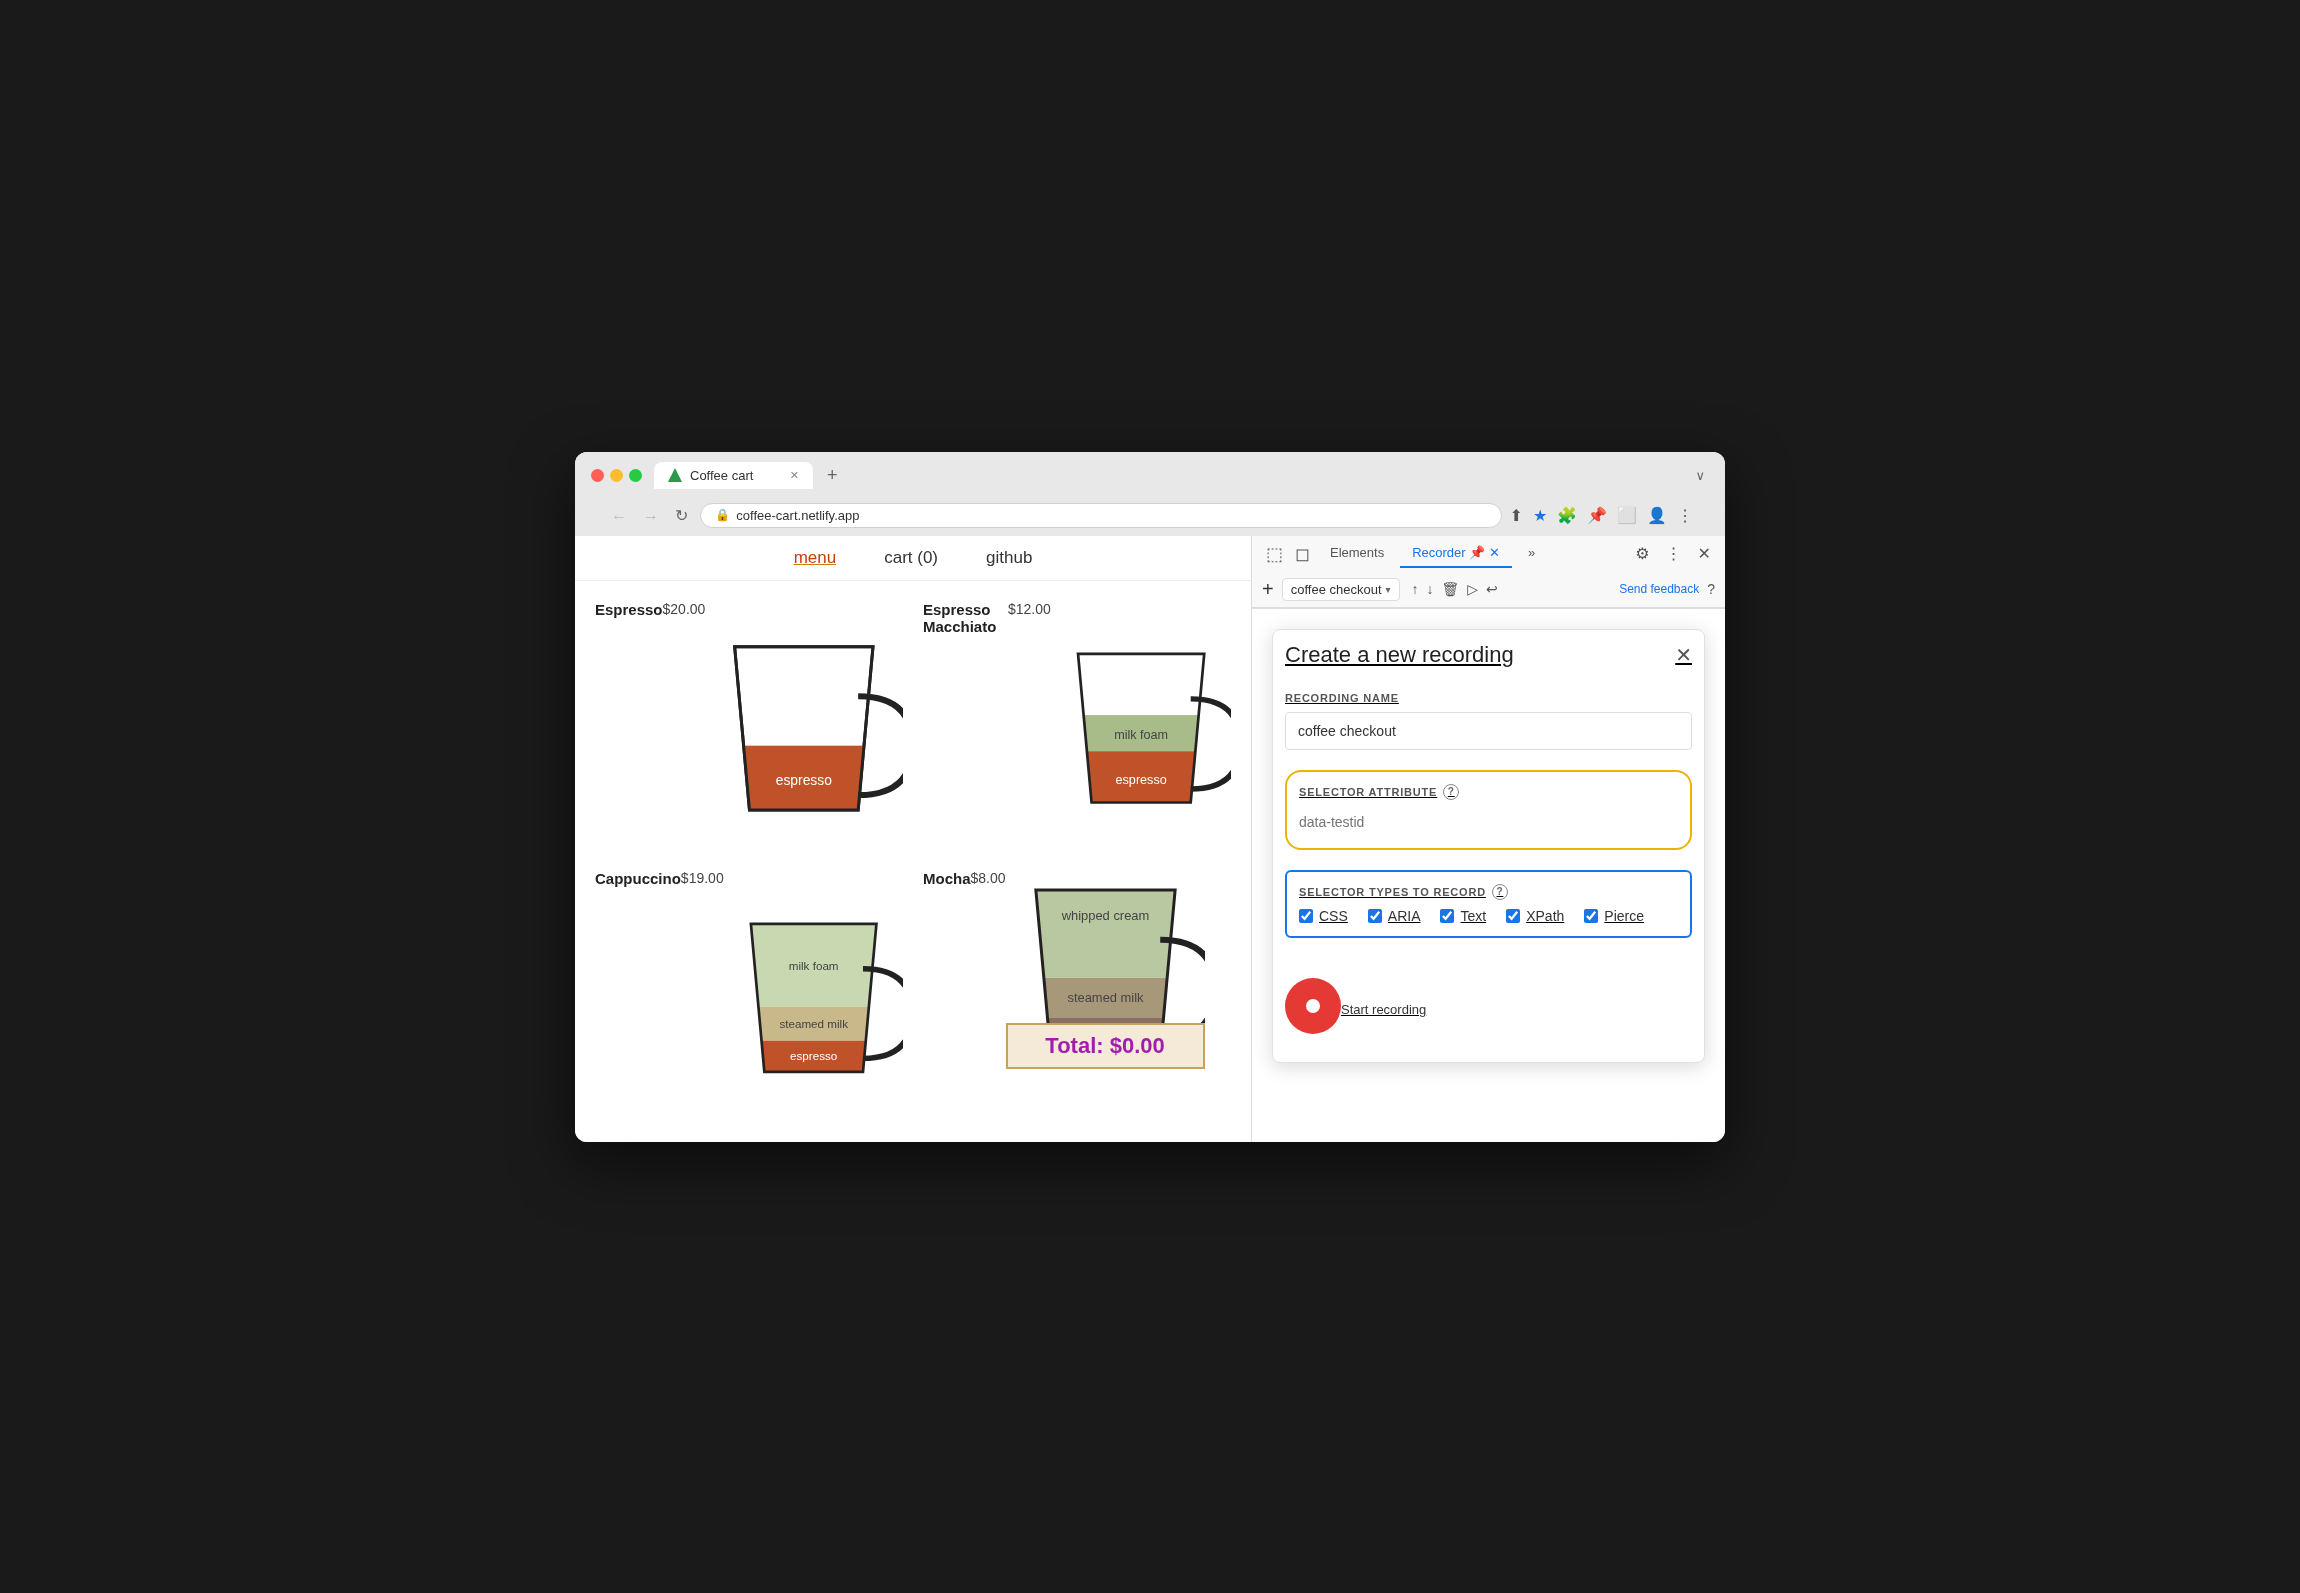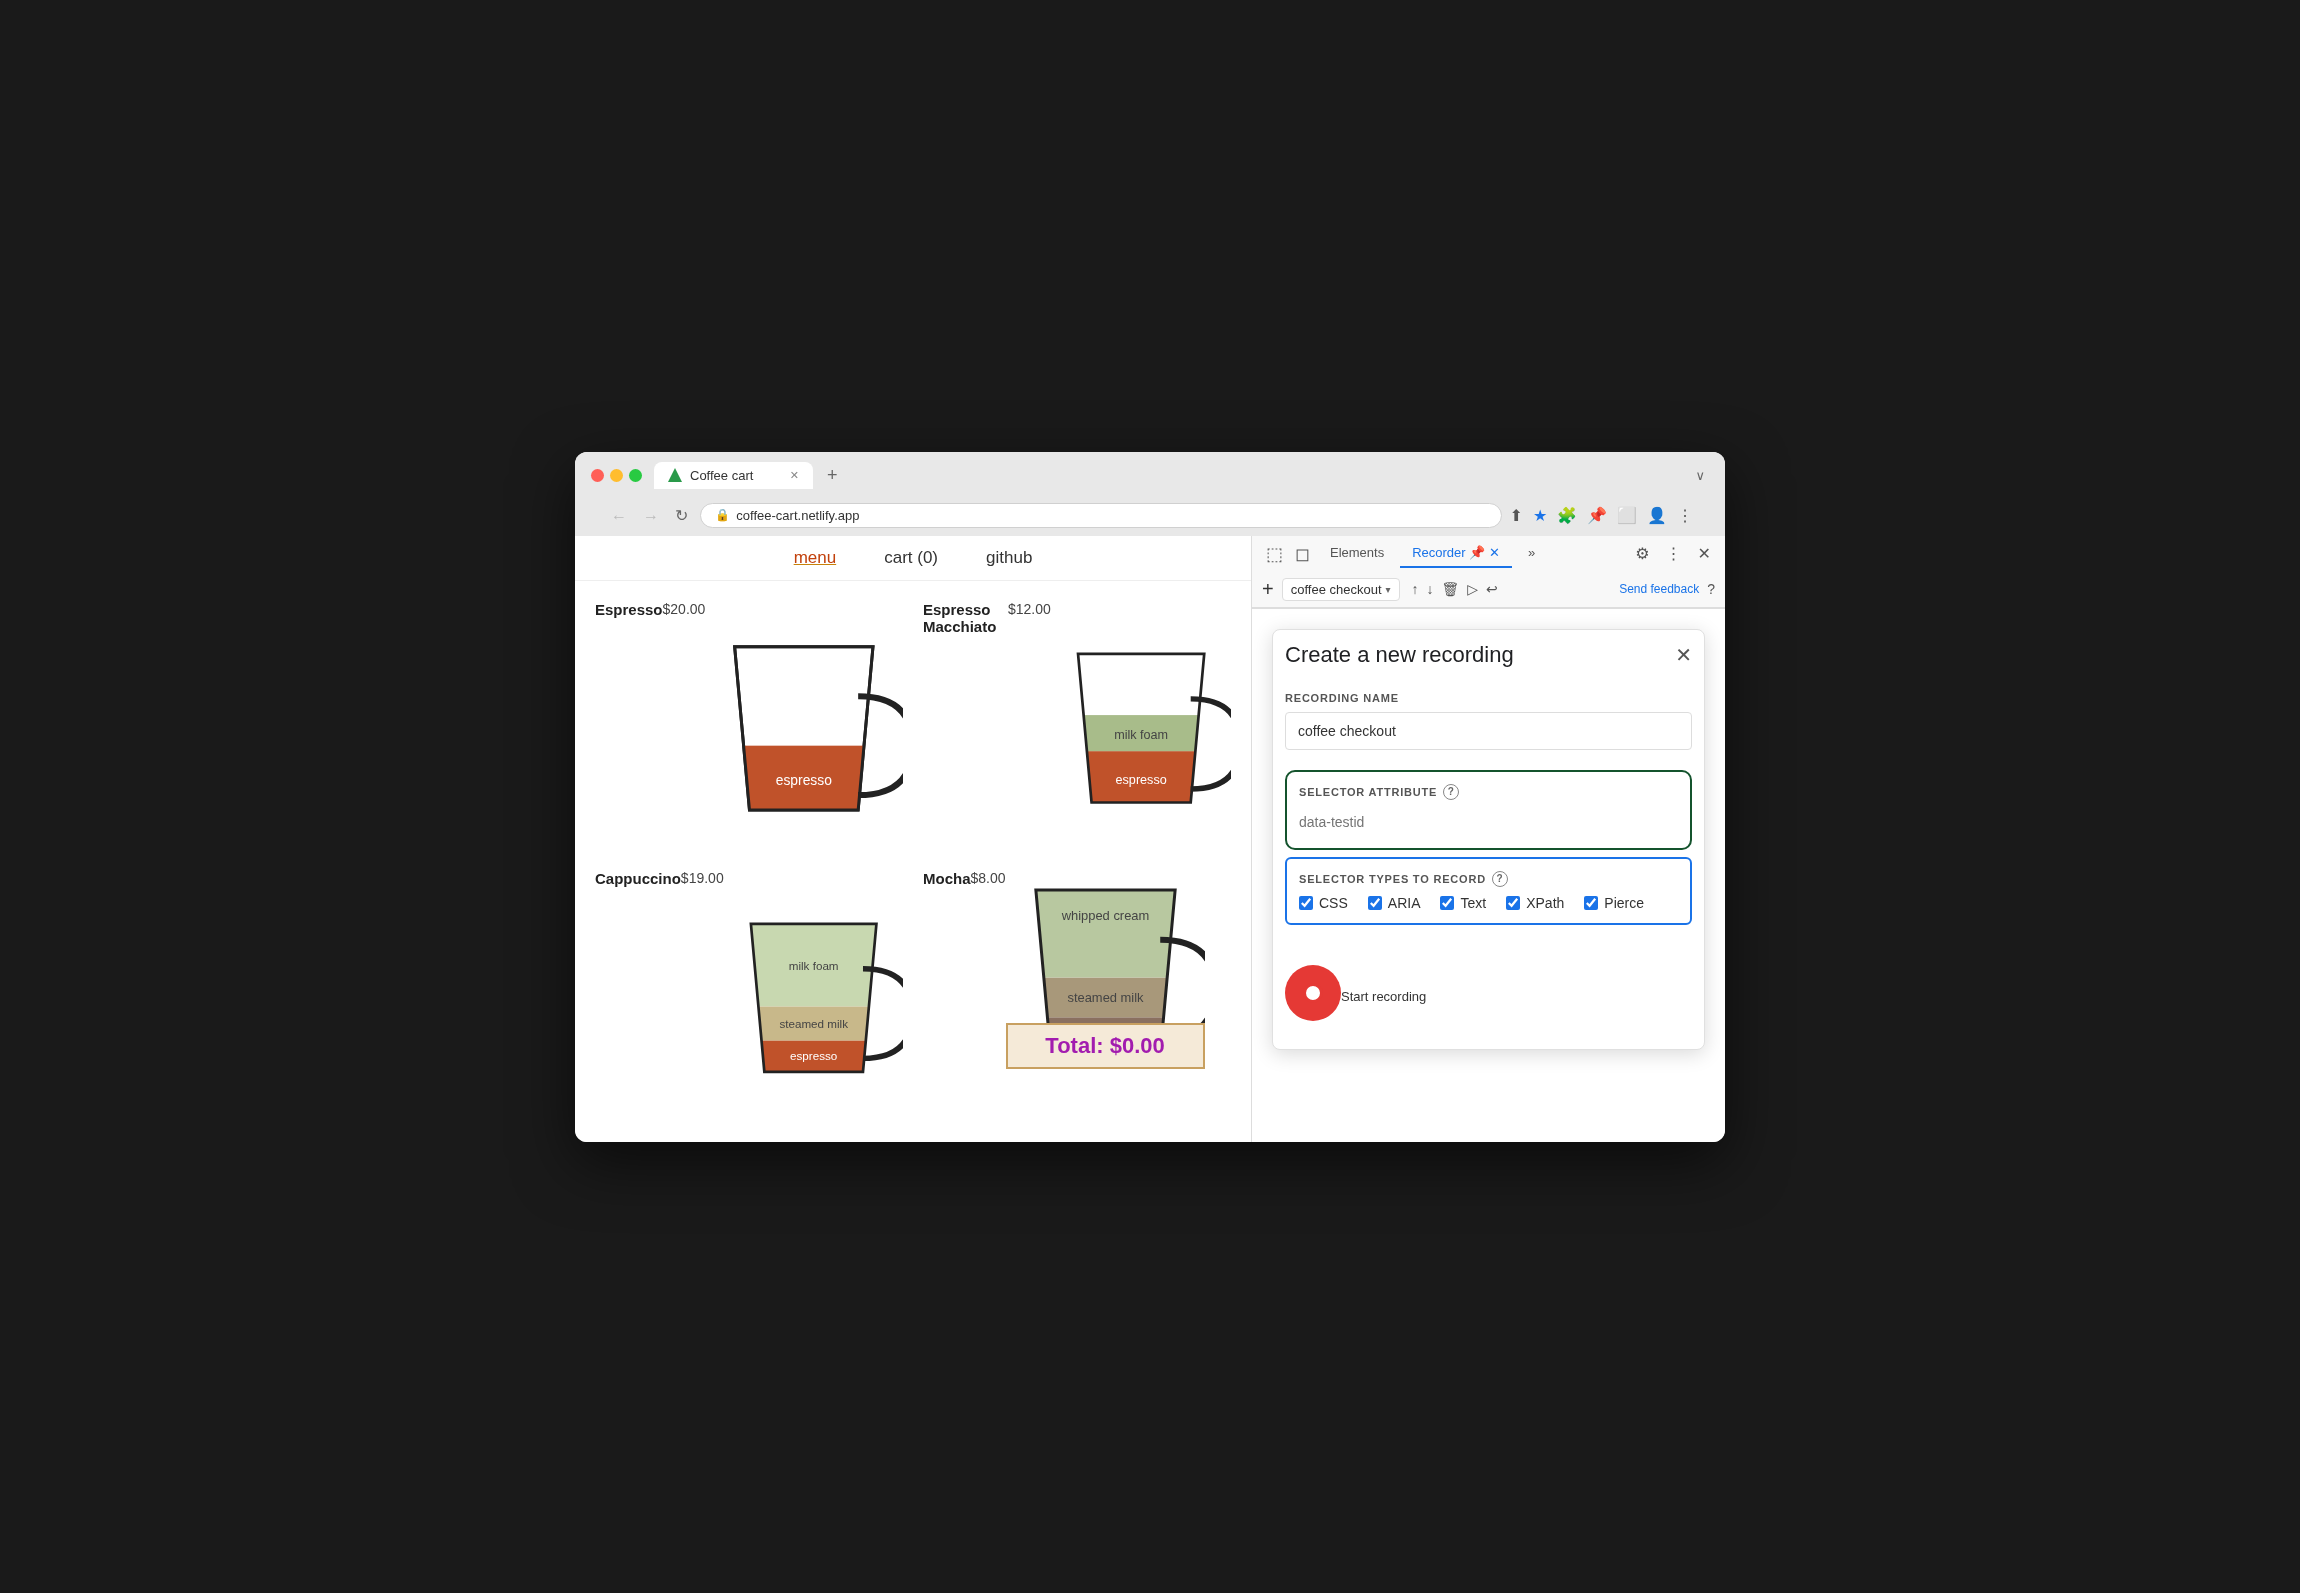--- a/index.html
+++ b/index.html
@@ -338,20 +338,21 @@
     }
 
     
     .new-recording-modal {
       background: #ffffff;
       border: 1px solid #e0e0e0;
       border-radius: 8px;
       padding: 12px;
       box-shadow: 0 4px 20px rgba(0,0,0,0.15);
       position: relative;
+      text-decoration: underline;
     }
 
     .modal-header {
       display: flex;
       justify-content: space-between;
       align-items: center;
       margin-bottom: 24px;
     }
 
     .modal-title {
@@ -401,24 +402,24 @@
       width: 100%;
       border: 1px solid #ddd;
       border-radius: 4px;
       padding: 10px 12px;
       font-size: 14px;
       color: #333;
       outline: none;
     }
 
     .selector-attribute-section {
-      border: 2px solid #14532d;
-      border-radius: 10px;
+      border: 2px solid #eab308;
+      border-radius: 16px;
       padding: 12px;
-      margin-bottom: 7px;
+      margin-bottom: 20px;
     }
 
     .selector-types-section {
       border: 2px solid #1a73e8;
       border-radius: 6px;
       padding: 12px;
       margin-bottom: 24px;
     }
 
     .checkboxes-row {

